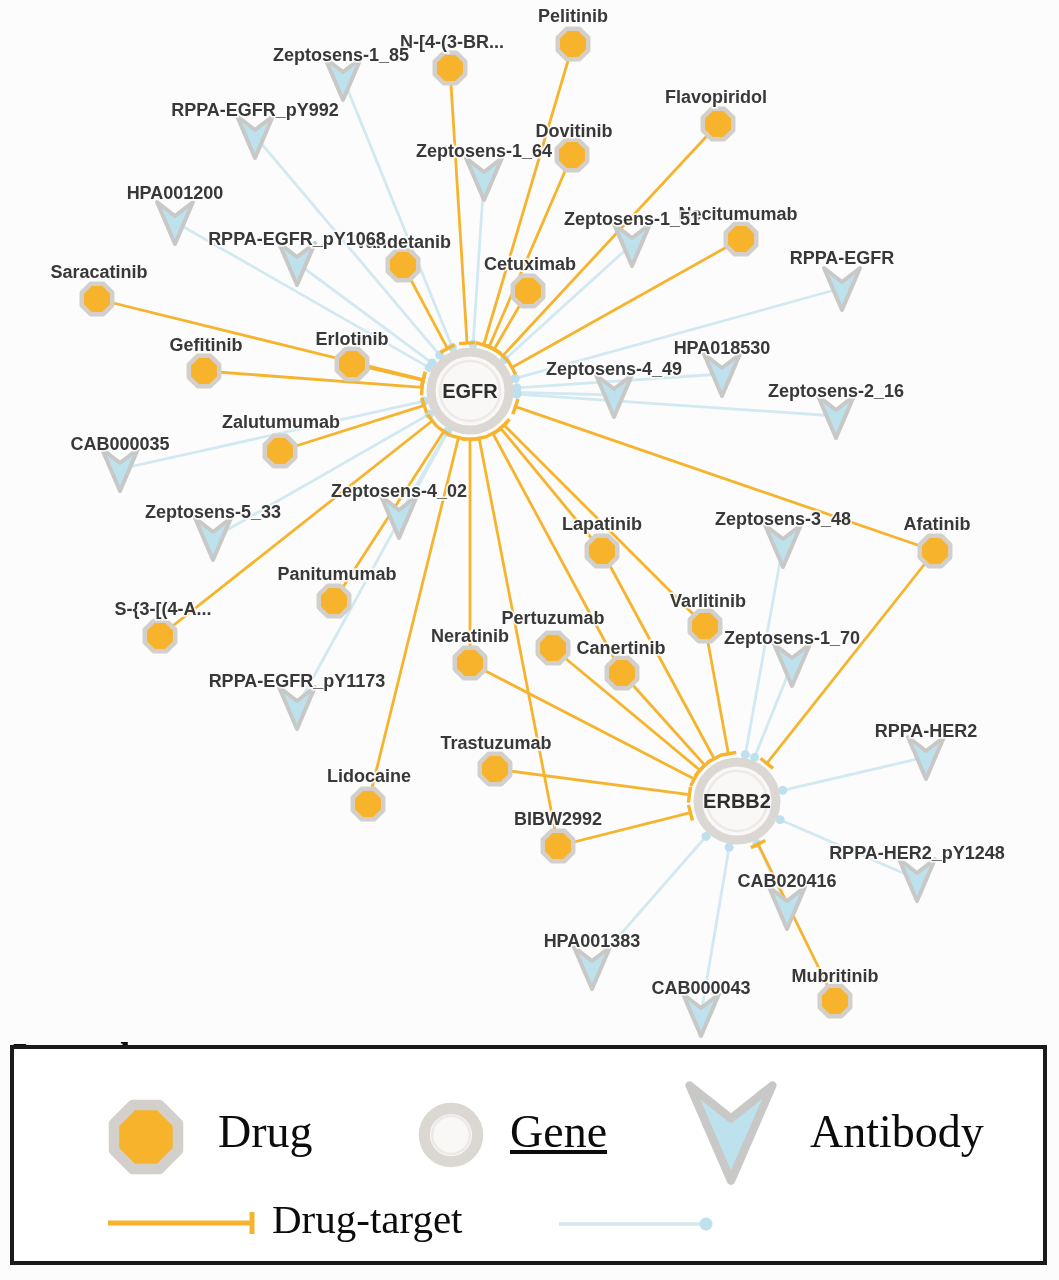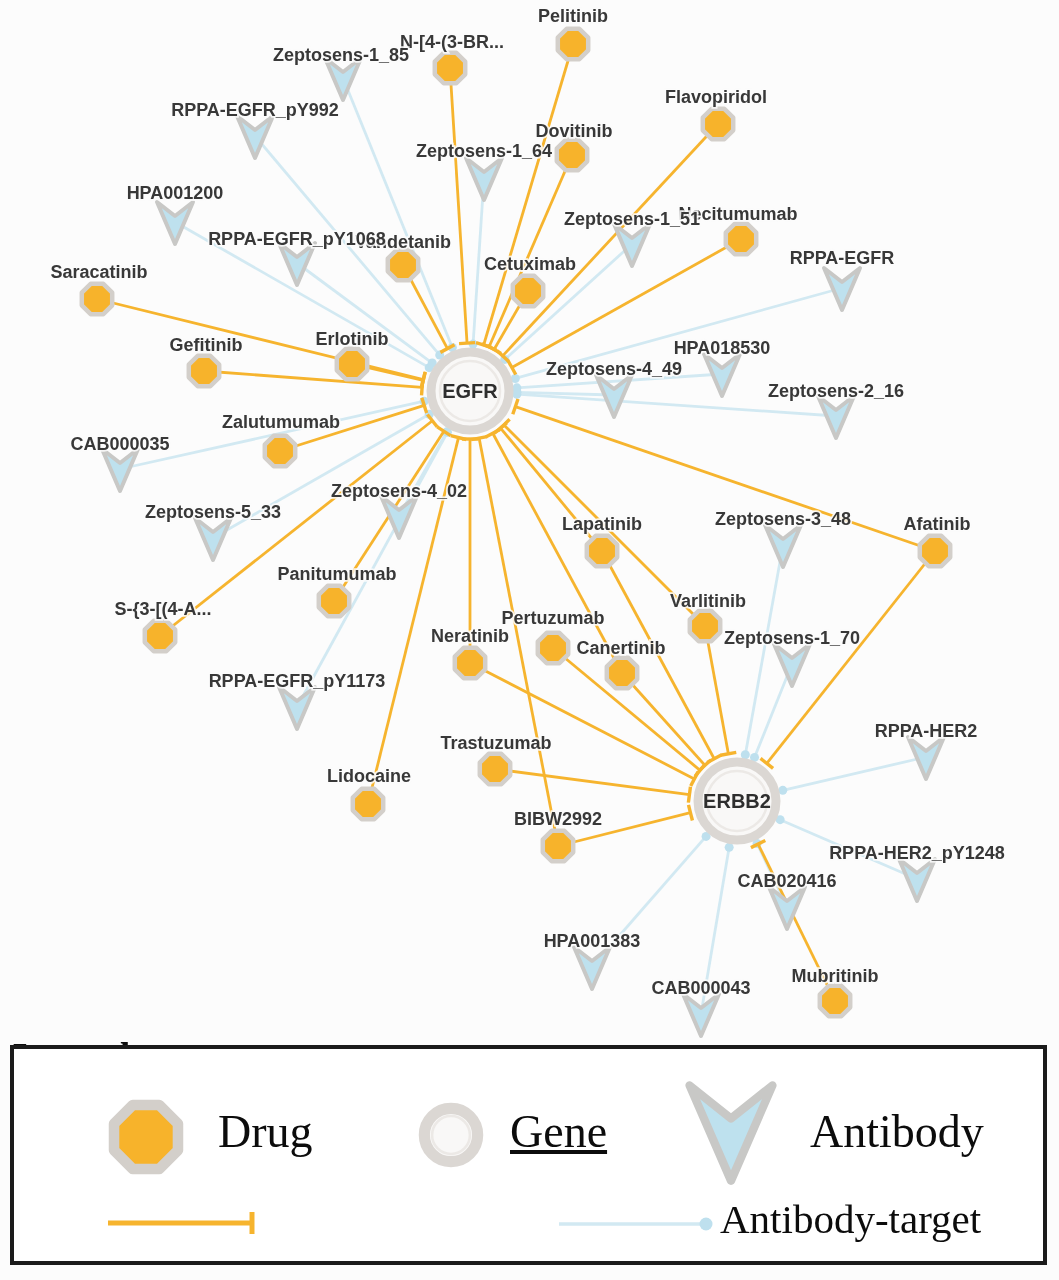--- a/index.html
+++ b/index.html
@@ -294,21 +294,21 @@
 
     <svg class="lg-antibody-icon" viewBox="-50 -55 100 110">
       <path d="M -40 -44 L 0 48 L 40 -44 L 0 -12 Z"></path>
     </svg>
     <span class="lg-label lg-antibody-label">Antibody</span>
 
     <svg class="lg-drug-edge" width="168" height="32">
       <line x1="4" y1="16" x2="148" y2="16" stroke-width="5"></line>
       <line x1="148" y1="5" x2="148" y2="27" stroke-width="5"></line>
     </svg>
+    <span class="lg-edge-label lg-drug-edge-label">Drug-target</span>
 
     <svg class="lg-antibody-edge" width="160" height="30">
       <line x1="3" y1="15" x2="145" y2="15" stroke-width="3.5"></line>
       <circle cx="150" cy="15" r="6.5"></circle>
     </svg>
-    <span class="lg-edge-label lg-antibody-edge-label">Antibody-target</span>
 
   </div>
 </div>
 
 </body></html>

